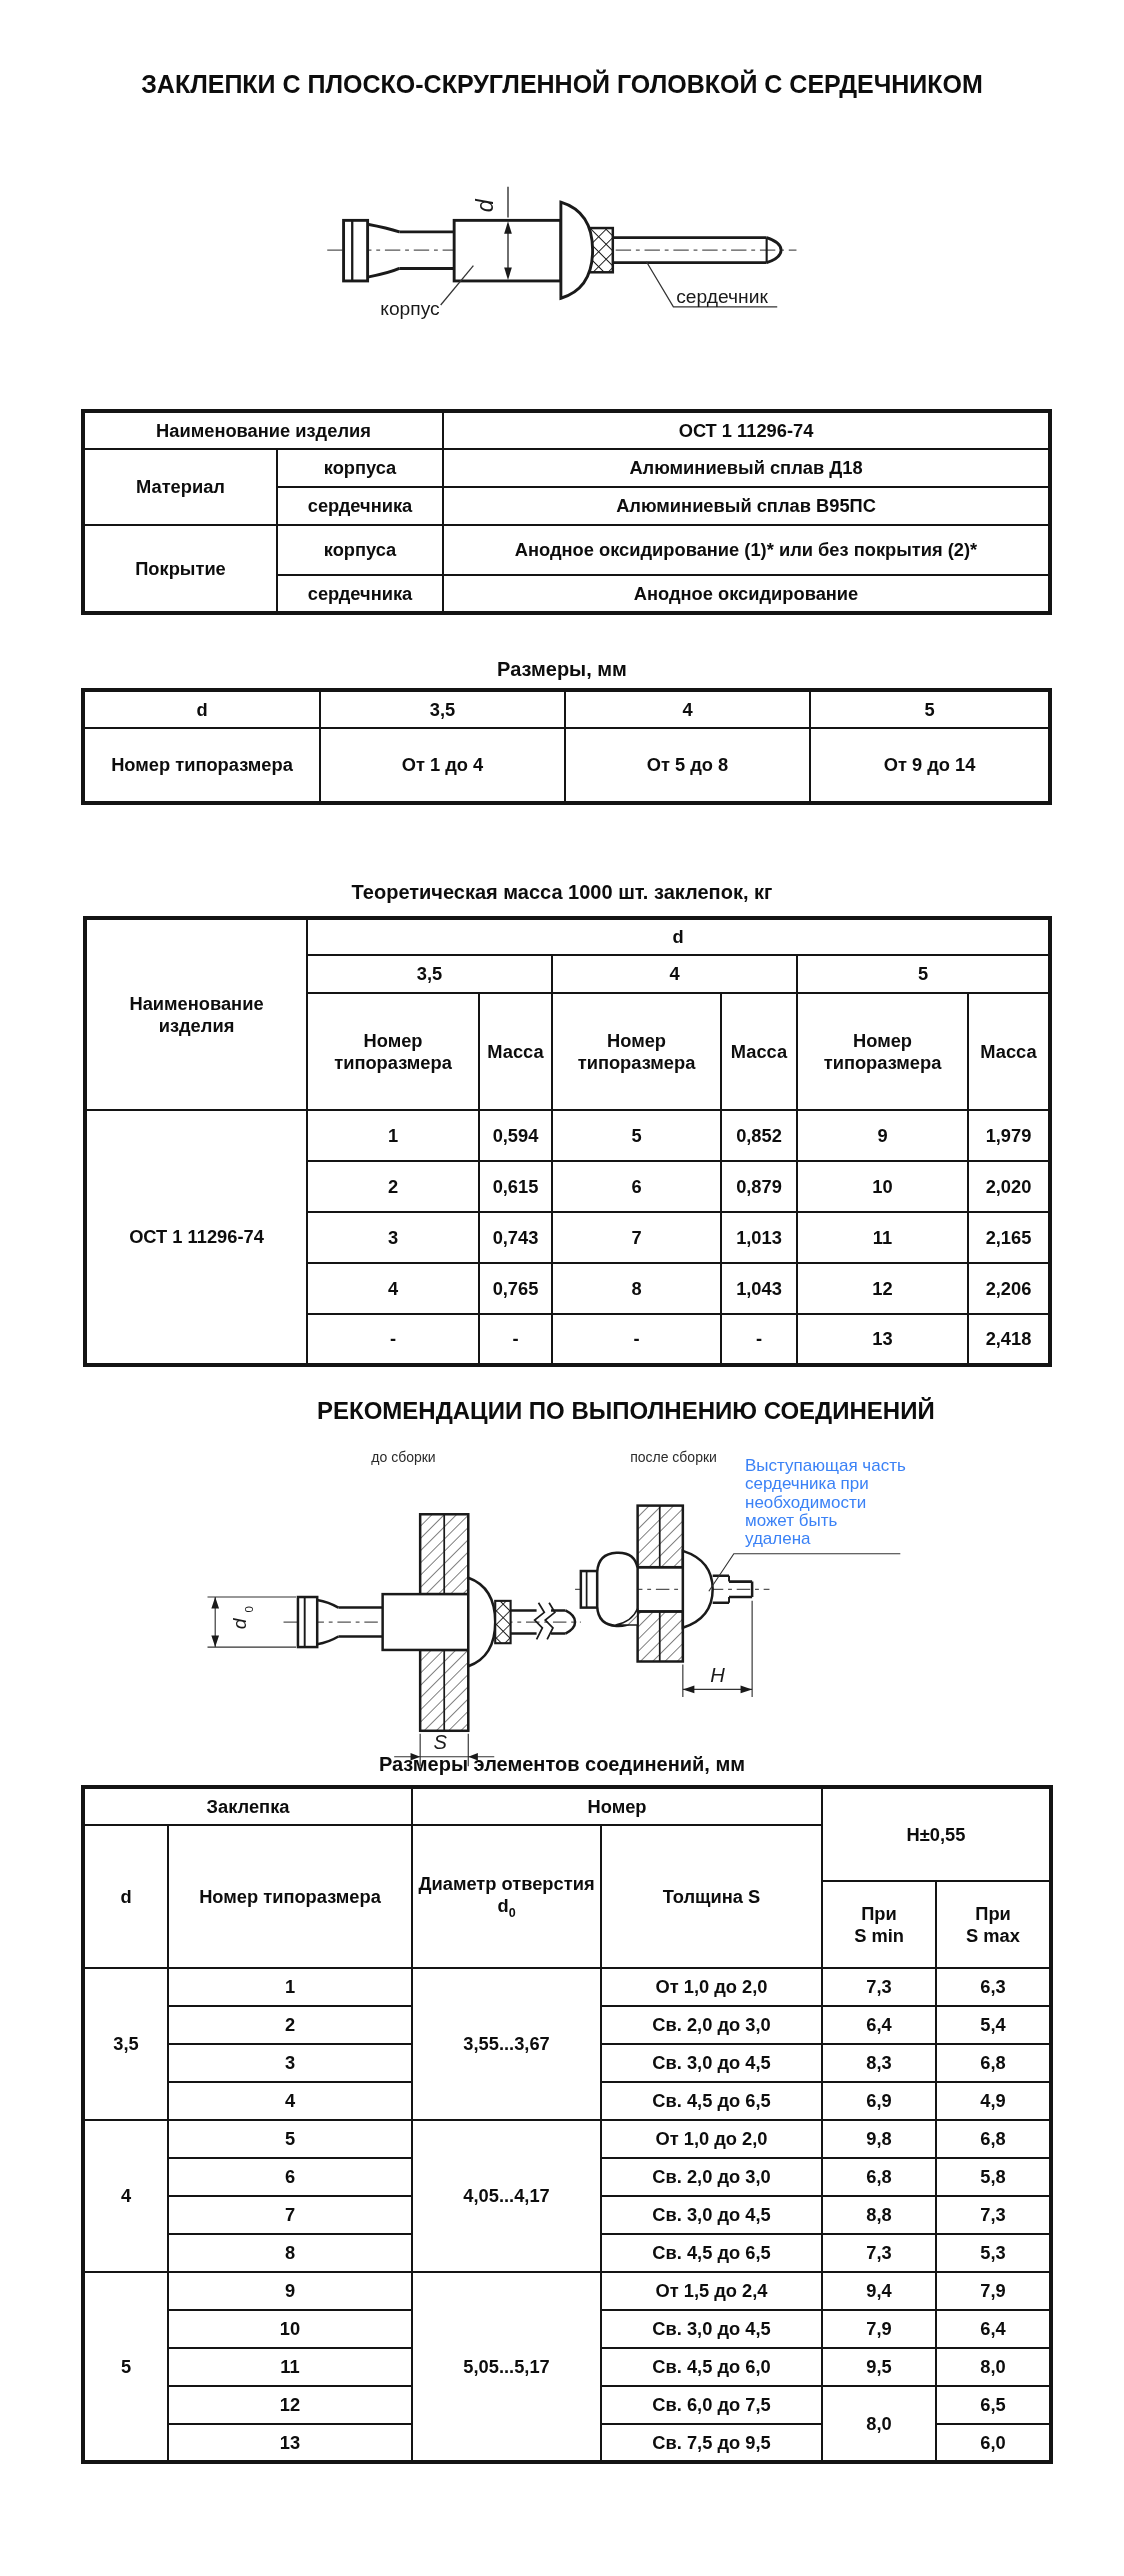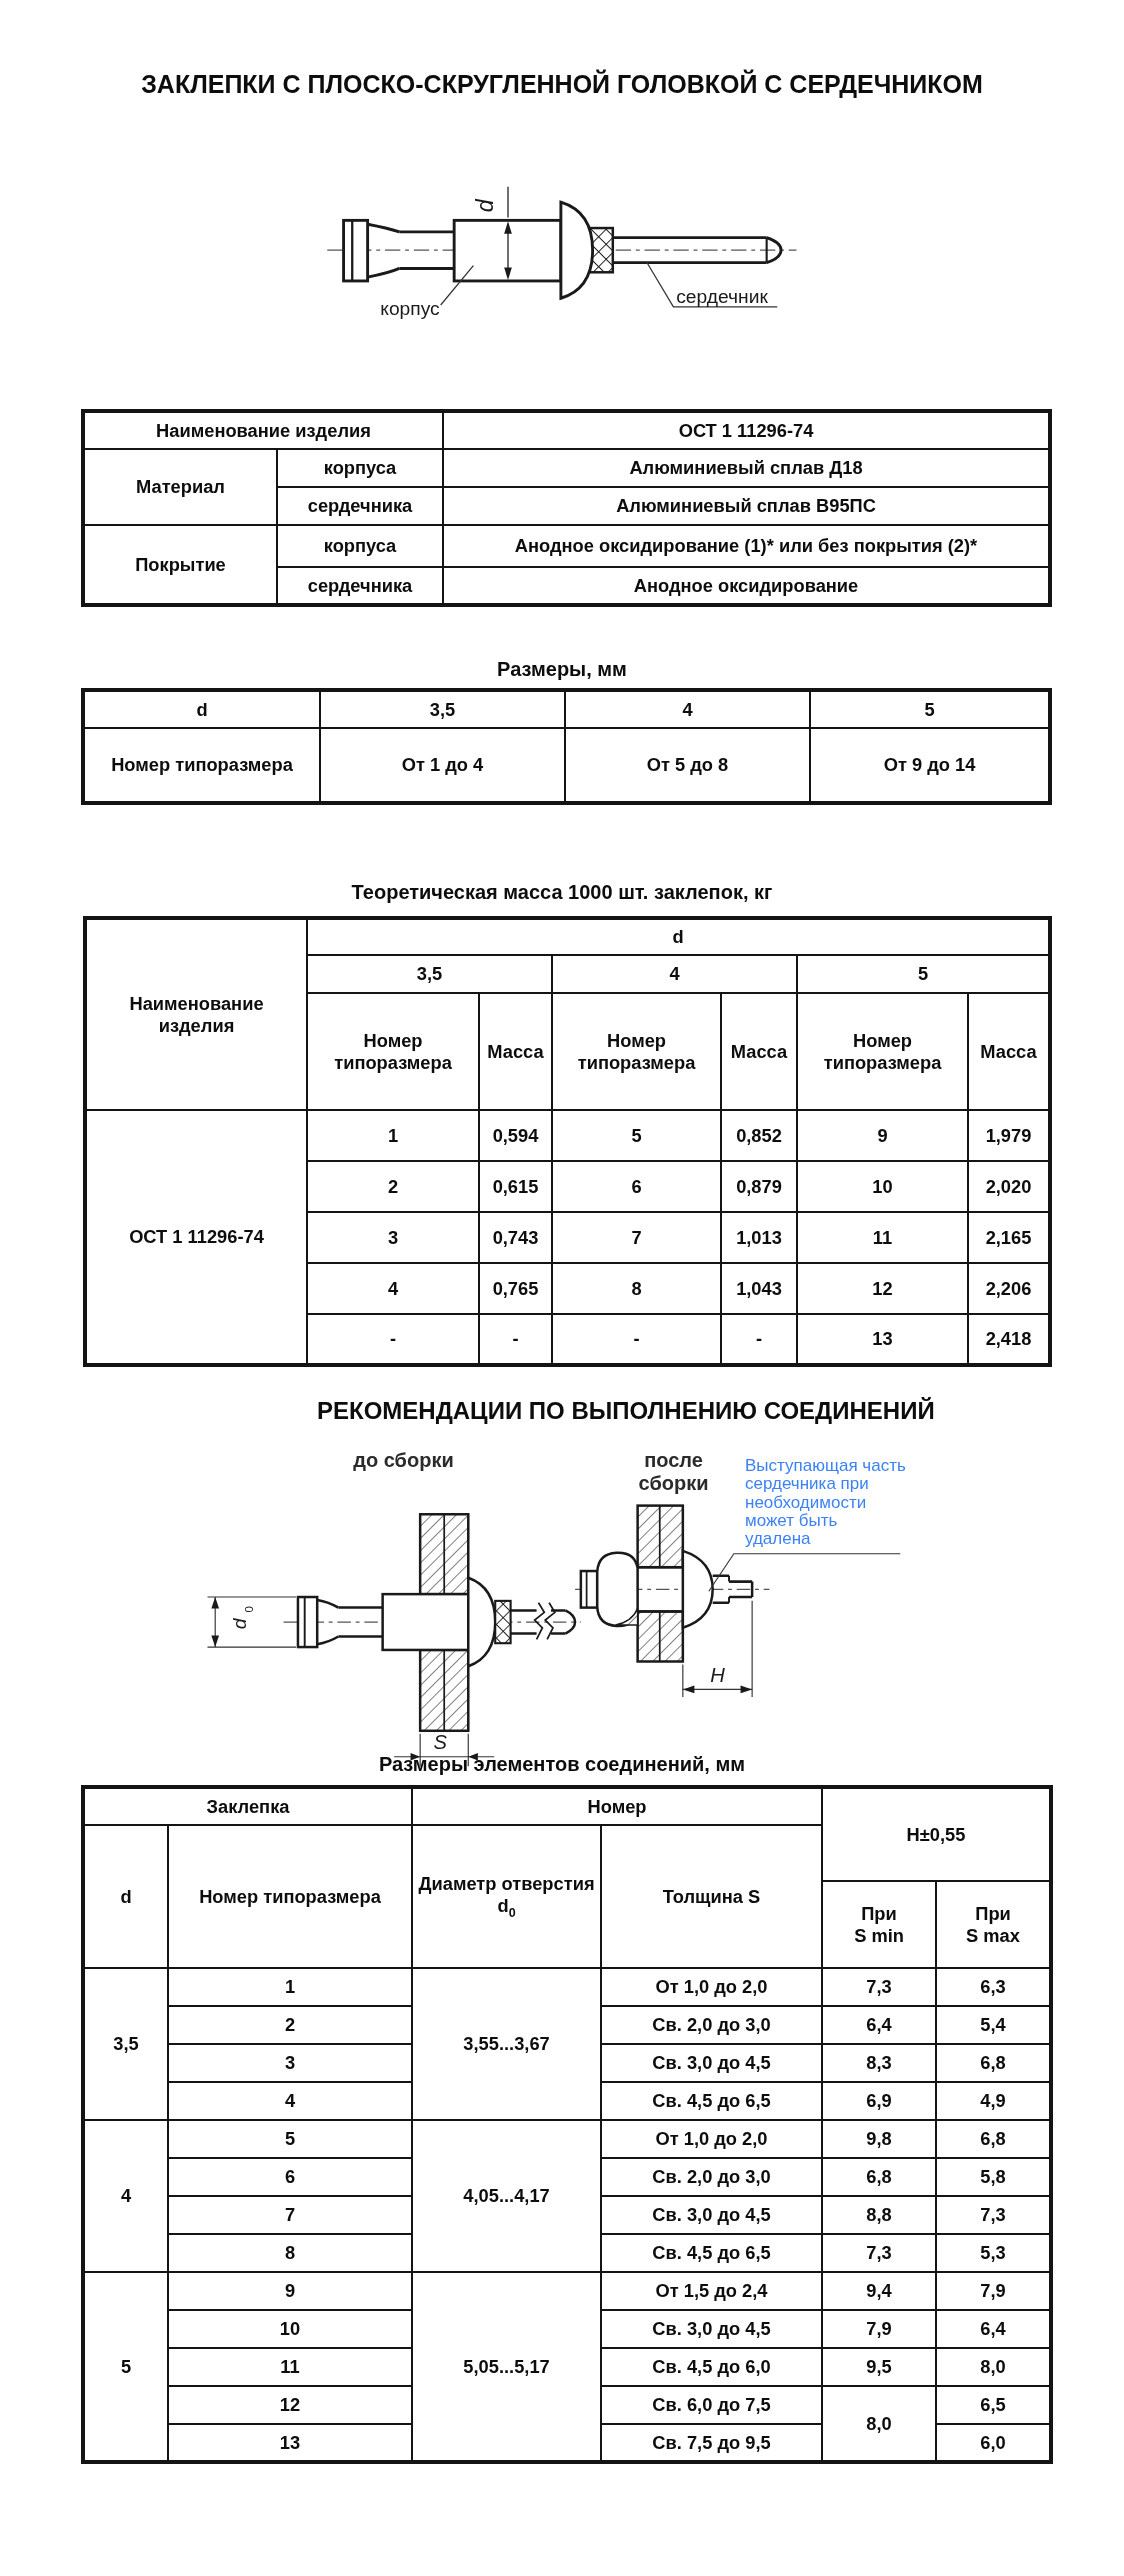--- a/index.html
+++ b/index.html
@@ -3,21 +3,21 @@
 <meta charset="utf-8">
 <style>
   html,body{margin:0;padding:0;background:#ffffff;}
   body{font-family:"Liberation Sans",sans-serif;color:#111;}
   #page{position:relative;width:1124px;height:2576px;background:#fff;overflow:hidden;margin-top:12px;}
   .abs{position:absolute;}
   .doc-title{left:0;top:58px;width:100%;text-align:center;font-size:25px;font-weight:bold;color:#0d0d0d;}
   .t-title{left:0;width:100%;text-align:center;font-size:20px;font-weight:bold;color:#0d0d0d;}
   .rec-heading{top:1385px;left:317px;font-size:24px;font-weight:bold;color:#0d0d0d;}
   .note{left:173px;top:593px;font-size:20px;font-weight:bold;color:#0d0d0d;}
-  .small-label{top:1437px;font-size:20px;color:#2b2b2b;text-align:center;font-weight:bold;}
+  .small-label{top:1437px;font-size:14px;color:#2b2b2b;text-align:center;}
   .ann{left:745px;top:1445px;width:178px;font-size:17px;line-height:18.3px;color:#3b82f6;white-space:pre-line;}
   table.gt{border-collapse:collapse;table-layout:fixed;background:#fff;border:4.8px solid #141414;}
   .gt td,.gt th{border:2.9px solid #141414;font-size:18.3px;font-weight:bold;text-align:center;
     vertical-align:middle;padding:1.9px 3.8px;line-height:1.18;color:#0d0d0d;overflow:hidden;}
   .pre{white-space:pre-line;}
   sub{font-size:12.5px;}
   svg text{font-family:"Liberation Sans",sans-serif;}
 </style>
 </head>
 <body>
@@ -77,21 +77,21 @@
     </tr>
     <tr style="height:38px">
       <td rowspan="2">Материал</td>
       <td>корпуса</td>
       <td>Алюминиевый сплав Д18</td>
     </tr>
     <tr style="height:38px">
       <td>сердечника</td>
       <td>Алюминиевый сплав В95ПС</td>
     </tr>
-    <tr style="height:42px">
+    <tr style="height:50px">
       <td rowspan="2">Покрытие</td>
       <td>корпуса</td>
       <td>Анодное оксидирование (1)* или без покрытия (2)*</td>
     </tr>
     <tr style="height:38px">
       <td>сердечника</td>
       <td>Анодное оксидирование</td>
     </tr>
   </tbody>
     </table>

